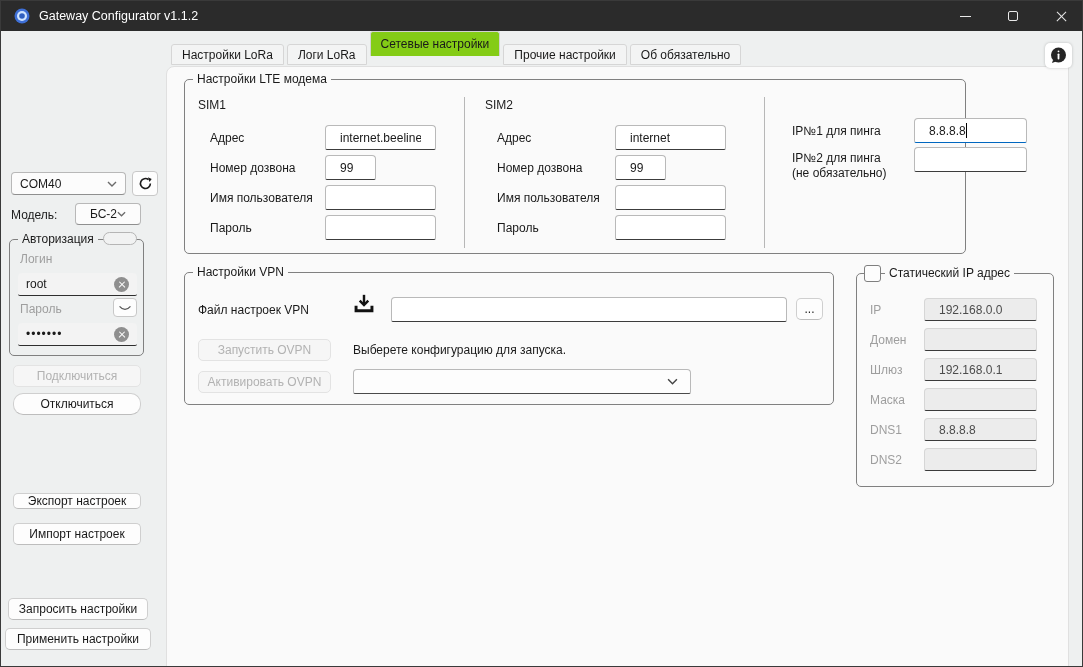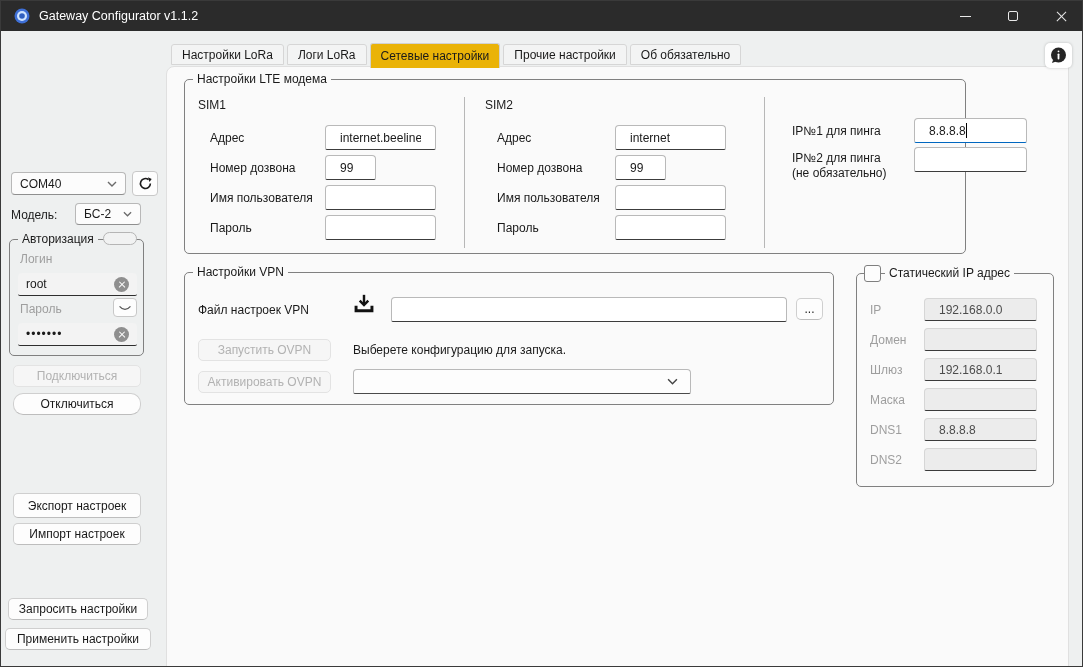--- a/index.html
+++ b/index.html
@@ -52,21 +52,21 @@
 
   .btn { position:absolute; display:flex; align-items:center; justify-content:center;
          background:#fdfdfd; border:1px solid #cfcfcf; border-bottom-color:#bdbdbd;
          border-radius:5px; font-size:12px; color:#1a1a1a; white-space:nowrap; cursor:default; }
   .btn.dis { color:#b2b2b2; background:#f6f6f6; border-color:#e3e3e3; }
 
   
   .tabs { position:absolute; left:170px; top:42px; height:25px; display:flex; align-items:flex-end; gap:3px; z-index:3; }
   .tab { height:21px; margin-bottom:3px; padding:0 10px; display:flex; align-items:center;
          background:#f3f4f4; border:1px solid #d6d6d6; border-radius:3px 3px 0 0; }
-  .tab.active { height:25px; margin-bottom:0; background:#eab308; border-color:#d2d2d2; border-bottom:none; }
+  .tab.active { height:25px; margin-bottom:12px; background:#84cc16; border-color:#d2d2d2; border-bottom:none; }
 
   .panel { position:absolute; left:165px; top:65px; width:903px; height:602px;
            background:#fafafa; border:1px solid #e0e0e0; border-radius:8px 0 0 0; z-index:1; }
 
   .info-btn { position:absolute; left:1044px; top:42px; width:27px; height:25px; z-index:4;
               background:#fff; border-radius:5px; box-shadow:0 0 3px rgba(0,0,0,.22);
               display:flex; align-items:center; justify-content:center; }
 
   
   .tb { position:absolute; height:25px; background:#fff; border:1px solid #b9b9b9; border-bottom:1.8px solid #3c3c3c;
@@ -118,21 +118,21 @@
     </svg>
   </div>
   <div class="icon-btn" style="left:131px; top:170px; width:26px; height:25px;">
     <svg width="15" height="15" viewBox="0 0 16 16">
       <path d="M13.2 8 A5.3 5.3 0 1 1 11.2 3.9" fill="none" stroke="#1a1a1a" stroke-width="1.7"></path>
       <path d="M10.6 1.4 L14.6 3.2 L12.2 6.4 Z" fill="#1a1a1a"></path>
     </svg>
   </div>
 
   <span class="label" style="left:10px; top:207px;">Модель:</span>
-  <div class="combo" style="left:74px; top:202px; width:66px; height:22px;">
+  <div class="combo" style="left:74px; top:202px; width:66px; height:22px;justify-content:center;">
     <span>БС-2</span>
     <svg class="chev" width="9" height="6" viewBox="0 0 10 6">
       <path d="M1 1 L5 5 L9 1" fill="none" stroke="#6b6b6b" stroke-width="1.4"></path>
     </svg>
   </div>
 
   <div class="group" style="left:8px; top:238px; width:135px; height:117px;">
     <span class="group-legend on-window">Авторизация</span>
     <span class="auth-pill"></span>
 
@@ -149,21 +149,21 @@
     <input class="field" style="left: 8px; top: 83px; width: 119px; letter-spacing: 1px;" value="•••••••">
     <span class="clear-ic" style="left:104px; top:87px;"></span>
   </div>
 
   <div class="btn dis" style="left:12px; top:364px; width:128px; height:22px;">
     <span>Подключиться</span>
   </div>
   <div class="btn" style="left:12px; top:392px; width:128px; height:22px;border-radius:10px;">
     <span>Отключиться</span>
   </div>
-  <div class="btn" style="left:12px; top:492px; width:128px; height:25px;">
+  <div class="btn" style="left:12px; top:492px; width:128px; height:16px;">
     <span>Экспорт настроек</span>
   </div>
   <div class="btn" style="left:12px; top:522px; width:128px; height:22px;">
     <span>Импорт настроек</span>
   </div>
   <div class="btn" style="left:7px; top:597px; width:140px; height:22px;">
     <span>Запросить настройки</span>
   </div>
   <div class="btn" style="left:4px; top:627px; width:146px; height:22px;">
     <span>Применить настройки</span>

